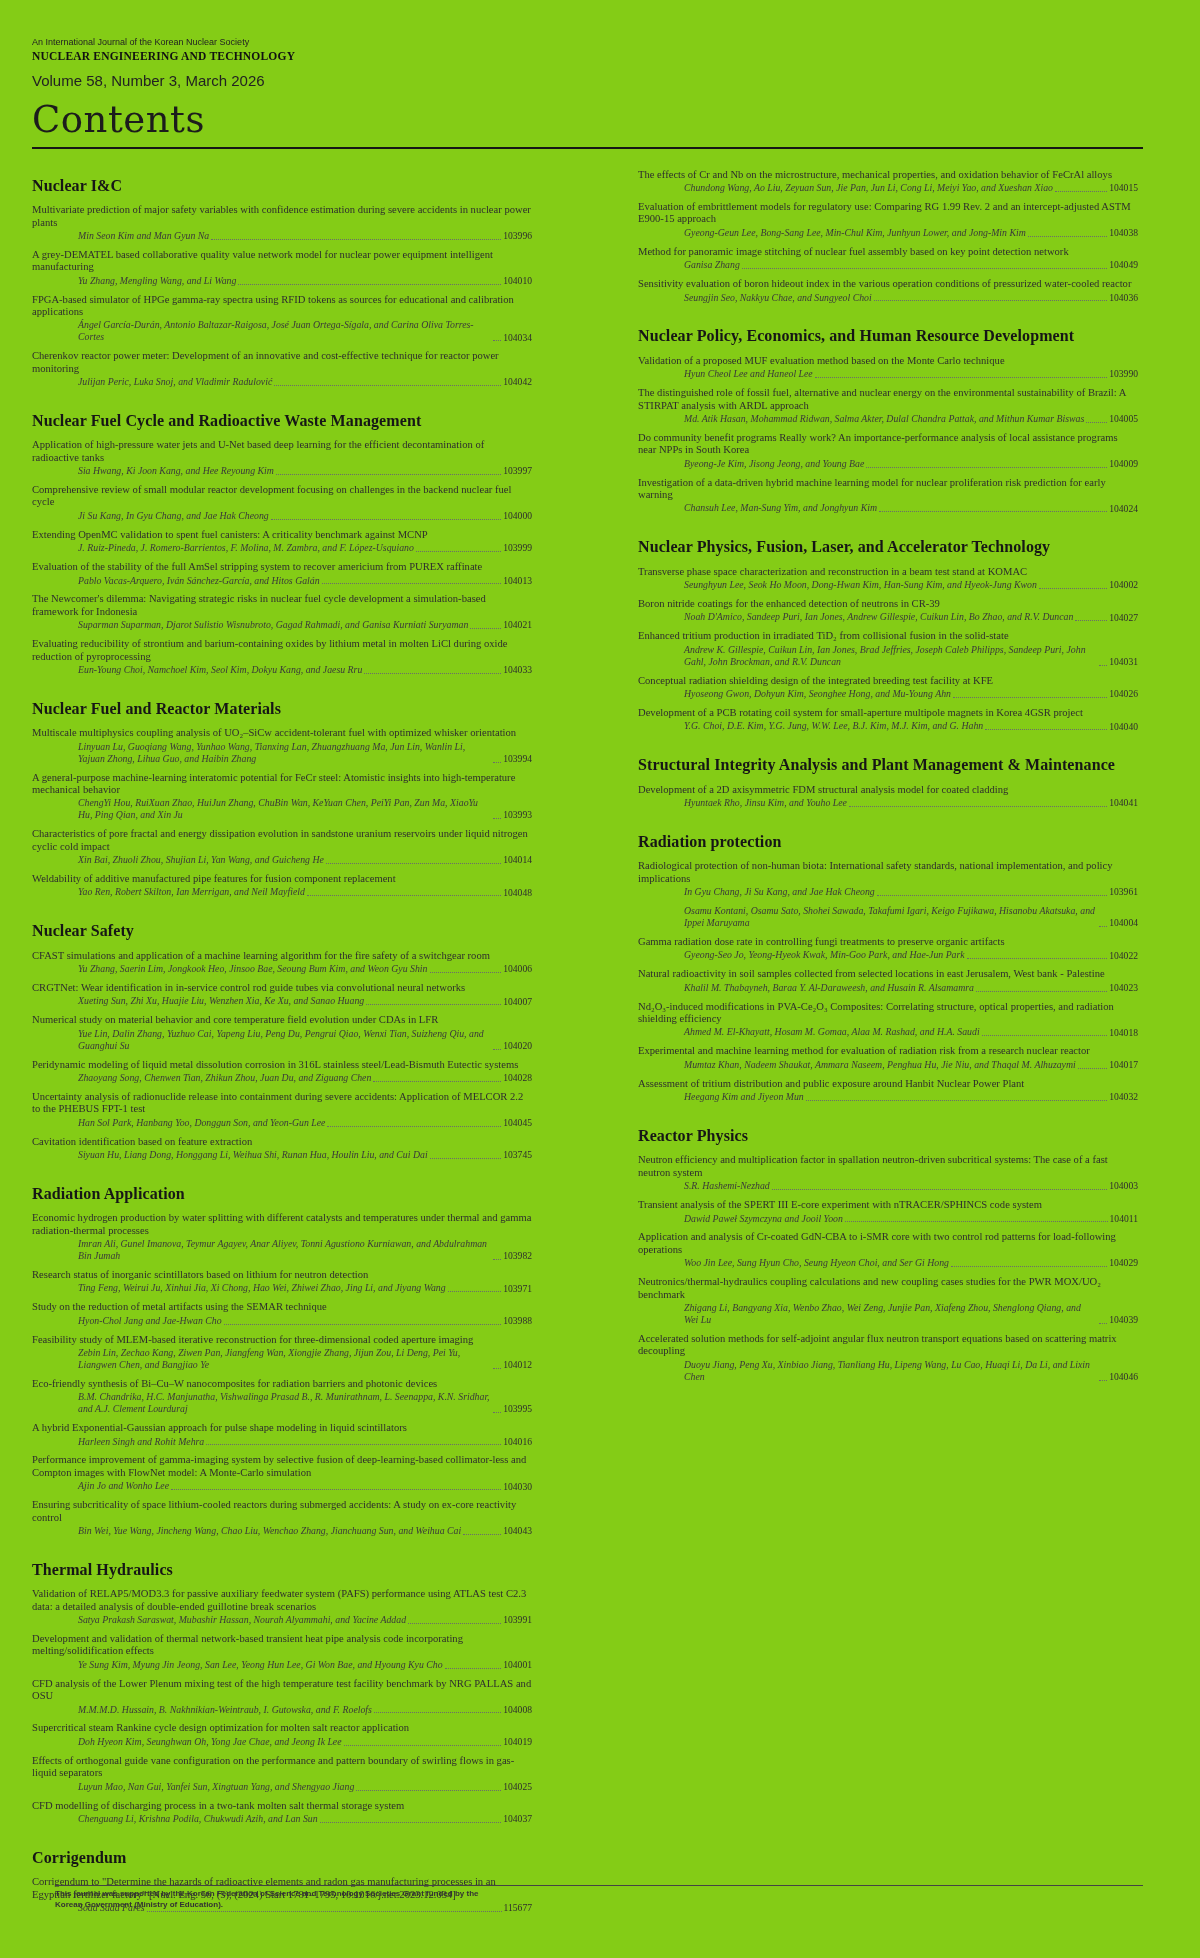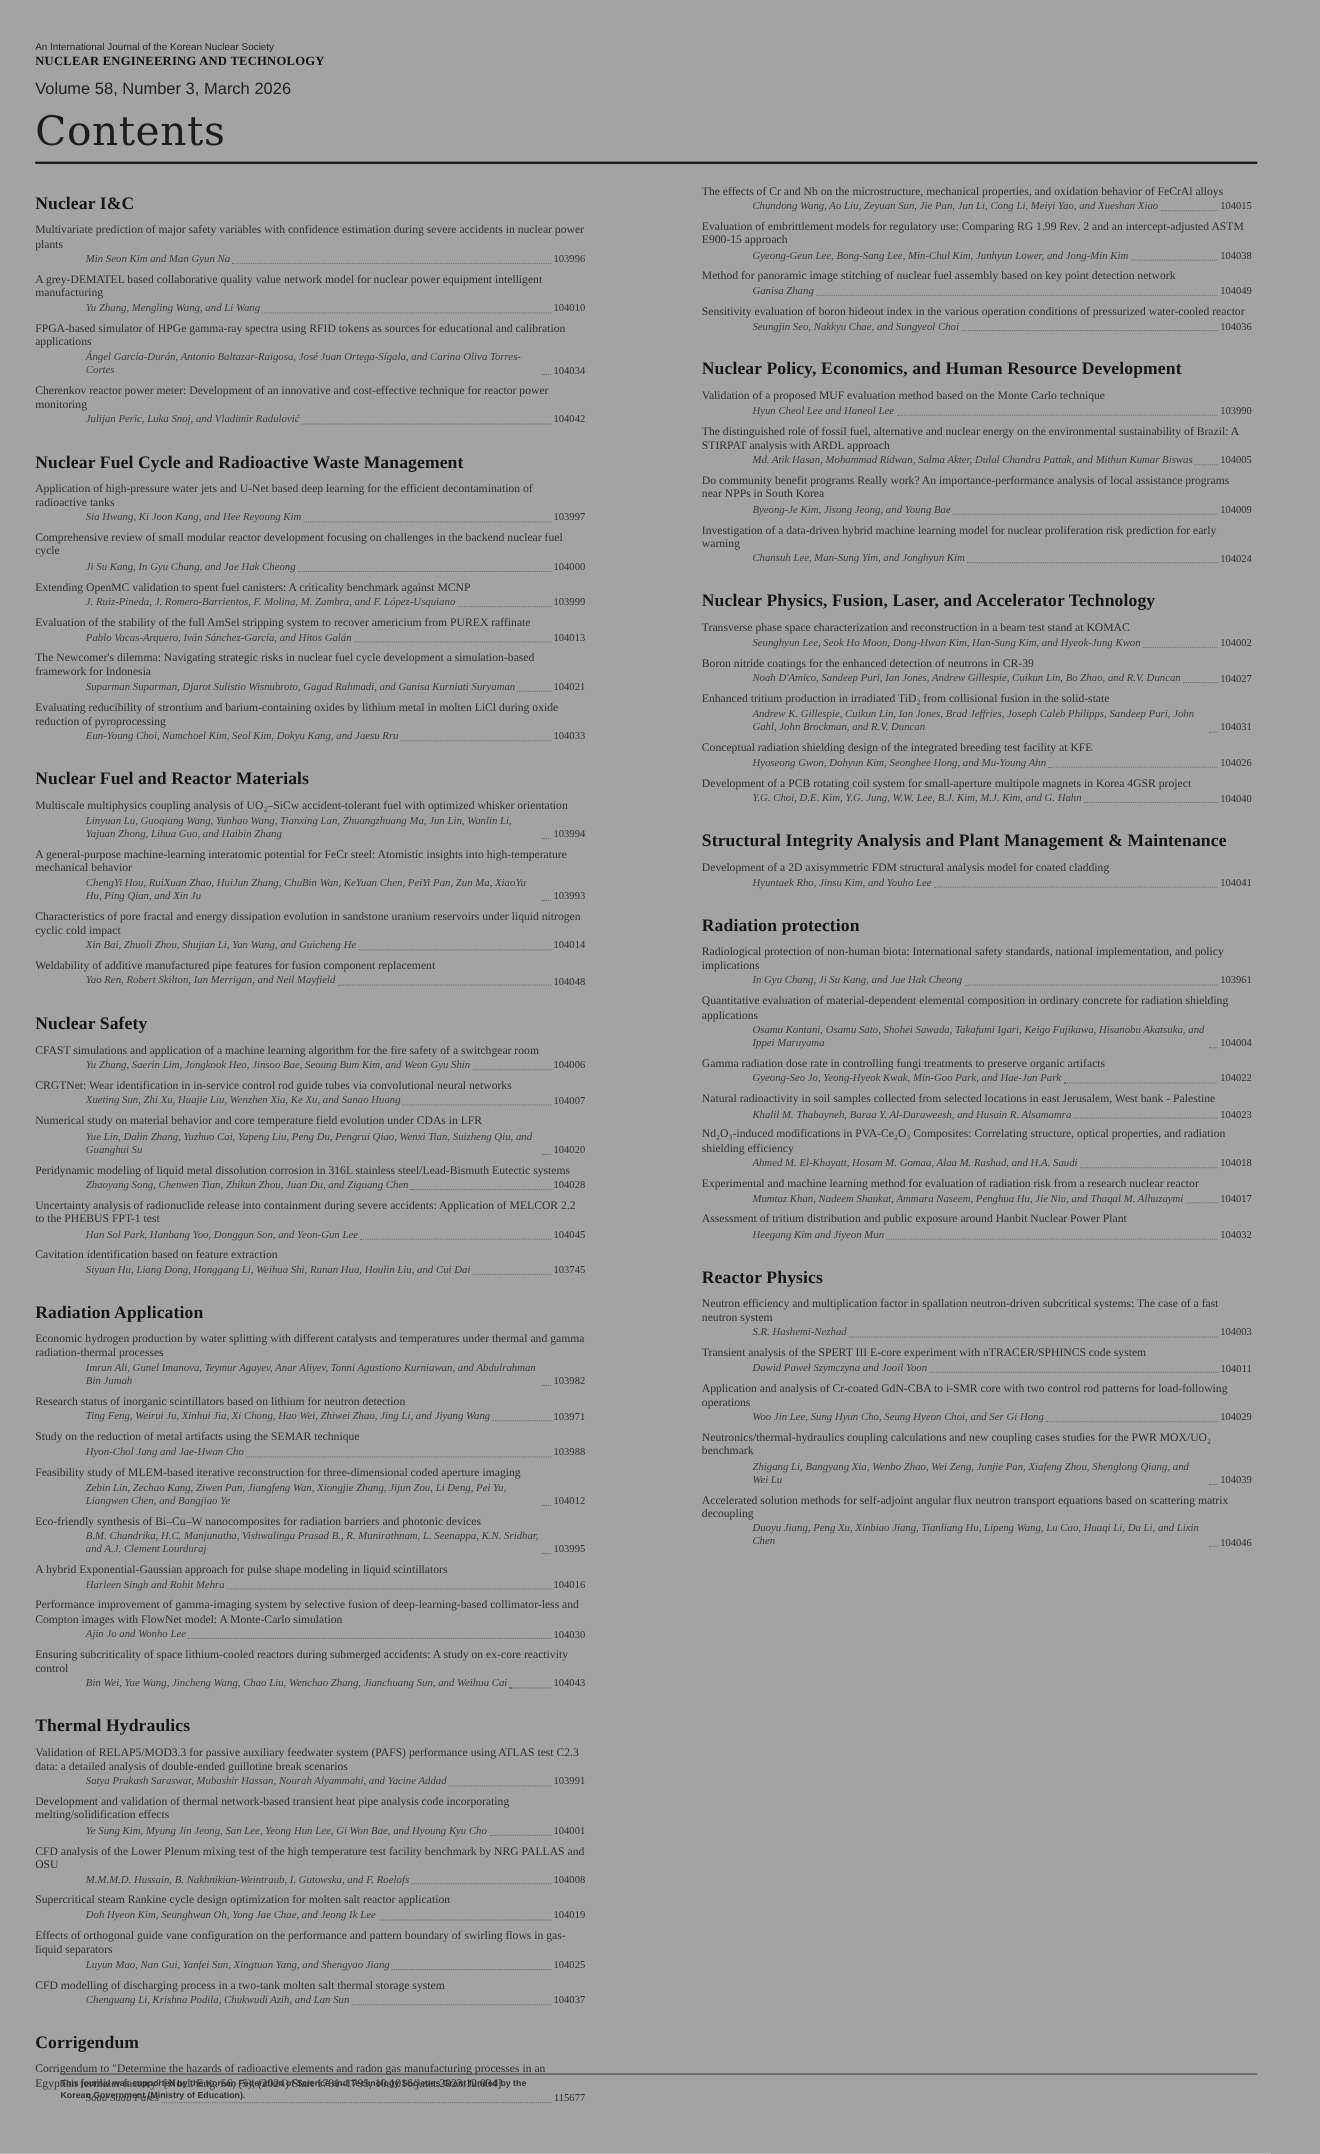--- a/index.html
+++ b/index.html
@@ -1,20 +1,20 @@
 <!DOCTYPE html>
 <html><head>
 <meta charset="utf-8">
 <style>
   html,body{margin:0;padding:0;background:#e8e8e8;}
   .page{
     position:relative;
     width:1200px;height:1958px;
     margin:0 auto;
-    background:#a3a3a3;
+    background:#84cc16;
     font-family:"Liberation Serif","DejaVu Serif",serif;
     color:#2e2e2e;
     overflow:hidden;
     box-sizing:border-box;
     padding:36px 57px 0 32px;
   }
   
   .hdr{line-height:1.35;}
   .hdr .subtitle{font-family:"Liberation Sans",sans-serif;font-size:9px;color:#222;}
   .hdr .jtitle{font-family:Liberation Serif, serif;font-size:11.5px;font-weight:bold;color:#111;letter-spacing:.2px;margin-top:1px;}
@@ -493,21 +493,20 @@
           <h2 class="sec-title">Radiation protection</h2>
           <div class="article">
             <div class="a-title">Radiological protection of non-human biota: International safety standards, national implementation, and policy implications</div>
             <div class="a-meta">
               <span class="authors">In Gyu Chang, Ji Su Kang, and Jae Hak Cheong</span>
               <span class="leader"></span>
               <span class="pg">103961</span>
             </div>
           </div>
           <div class="article">
-            <div class="a-title">Quantitative evaluation of material-dependent elemental composition in ordinary concrete for radiation shielding applications</div>
             <div class="a-meta">
               <span class="authors">Osamu Kontani, Osamu Sato, Shohei Sawada, Takafumi Igari, Keigo Fujikawa, Hisanobu Akatsuka, and Ippei Maruyama</span>
               <span class="leader"></span>
               <span class="pg">104004</span>
             </div>
           </div>
           <div class="article">
             <div class="a-title">Gamma radiation dose rate in controlling fungi treatments to preserve organic artifacts</div>
             <div class="a-meta">
               <span class="authors">Gyeong-Seo Jo, Yeong-Hyeok Kwak, Min-Goo Park, and Hae-Jun Park</span>

